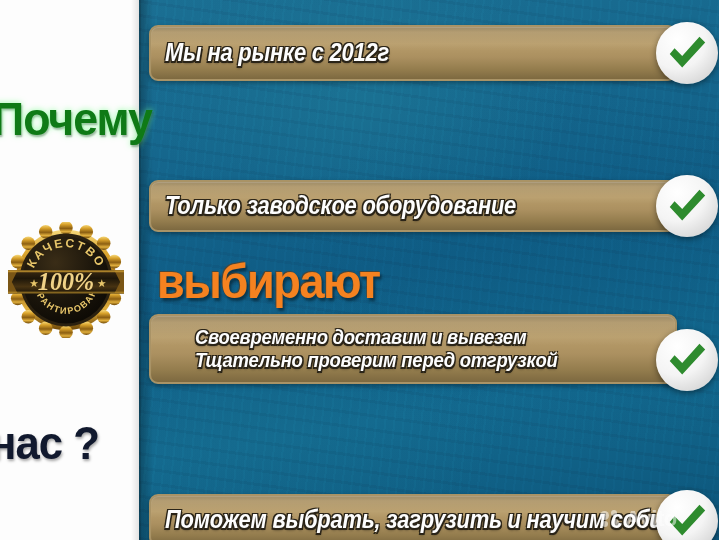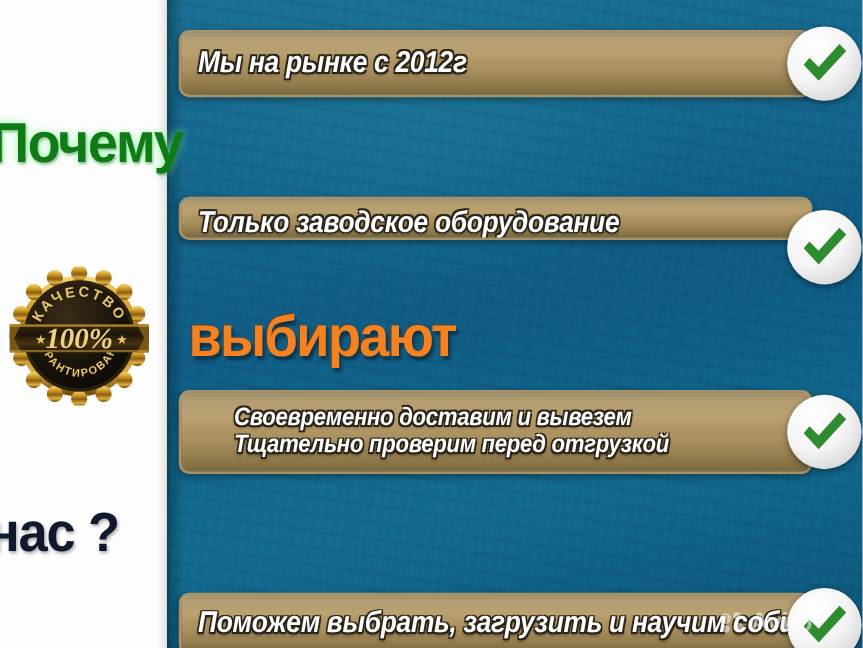--- a/index.html
+++ b/index.html
@@ -109,22 +109,22 @@
     text-shadow:
       -1.5px -1.5px 0 #2a2418,
        1.5px -1.5px 0 #2a2418,
       -1.5px  1.5px 0 #2a2418,
        1.5px  1.5px 0 #2a2418,
        0 2px 3px rgba(0,0,0,0.6);
   }
   .banner-text.two-line { font-size: 21px; line-height: 1.08; }
 
   #banner-1 { top: 25px;  height: 56px; }
-  #banner-2 { top: 164px; height: 36px; align-items: flex-end; }
-  #banner-3 { top: 325px; height: 70px; padding-left: 44px; }
+  #banner-2 { top: 180px; height: 52px; }
+  #banner-3 { top: 314px; height: 70px; padding-left: 44px; }
   #banner-4 { top: 494px; height: 52px; }
 
   
   .check-circle {
     position: absolute;
     left: 656px;
     width: 62px; height: 62px;
     border-radius: 50%;
     background: radial-gradient(circle at 34% 28%, #ffffff 0%, #f4f4f4 48%, #d8d8d8 80%, #bcbcbc 100%);
     box-shadow: 0 2px 6px rgba(0,0,0,0.45);

